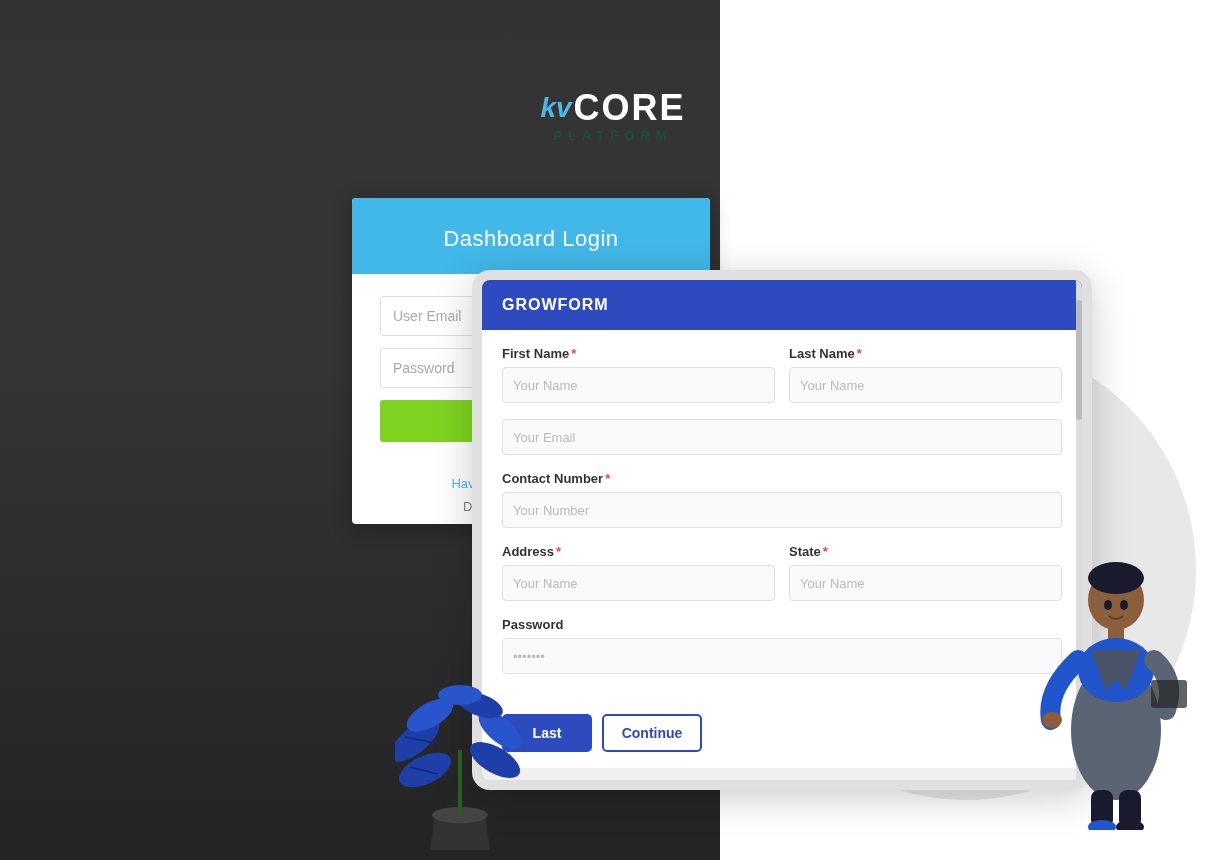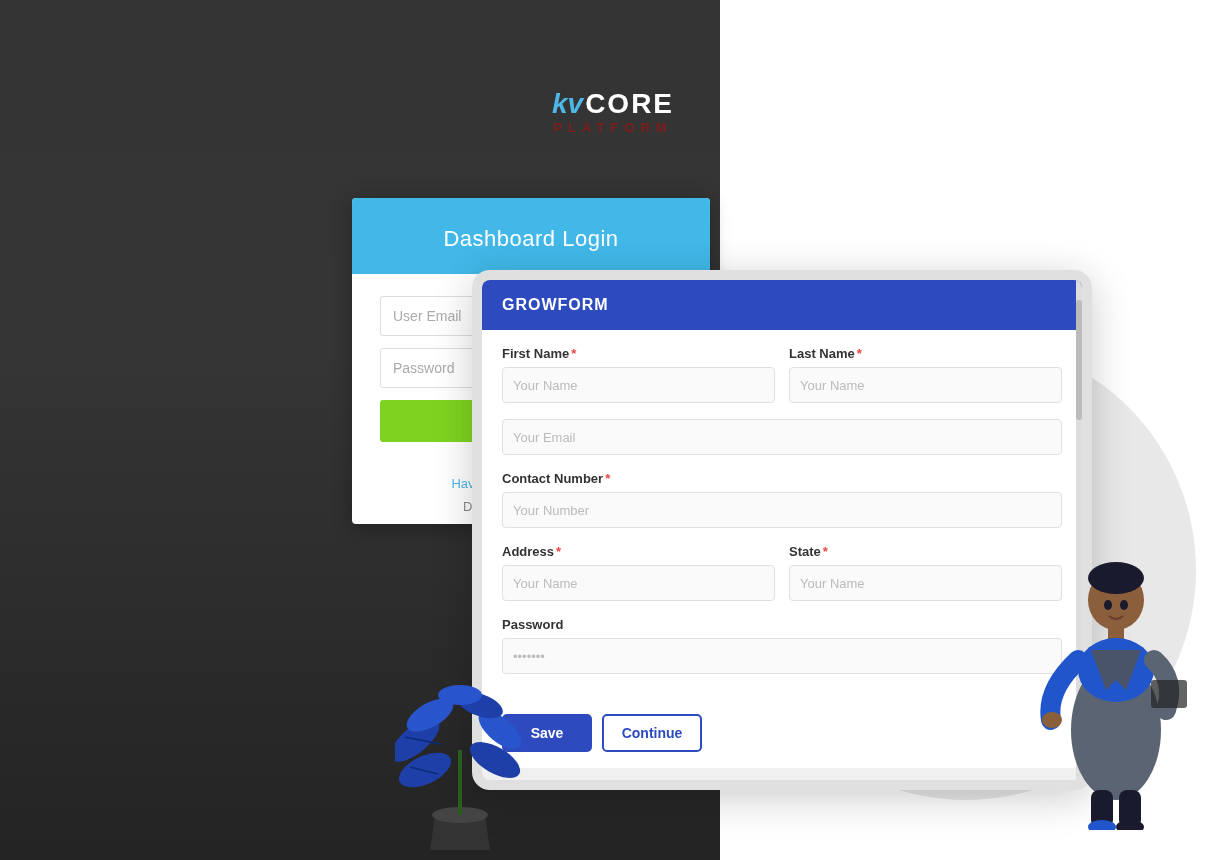--- a/index.html
+++ b/index.html
@@ -74,31 +74,31 @@
 
     .logo-kv-text {
       font-size: 28px;
       font-weight: 900;
       color: #4db8e8;
       font-style: italic;
       line-height: 1;
     }
 
     .logo-core-text {
-      font-size: 28px;
+      font-size: 36px;
       font-weight: 900;
       color: #fff;
       letter-spacing: 2px;
       line-height: 1;
     }
 
     .logo-platform-text {
       font-size: 13px;
       font-weight: 600;
-      color: #7f1d1d;
+      color: #14532d;
       letter-spacing: 6px;
       text-align: right;
       margin-top: 2px;
     }
 
     
     .login-card {
       position: absolute;
       top: 198px;
       left: 352px;
@@ -408,21 +408,21 @@
       <div class="form-group" style="flex:1;">
         <label class="form-label">
           <span>Password</span>
         </label>
         <input class="form-input" type="password" style="width: 100%;" placeholder="•••••••">
       </div>
     </div>
   </div>
 
   <div class="form-buttons">
-    <button class="btn-save">Save</button>
+    <button class="btn-save">Last</button>
     <button class="btn-continue">Continue</button>
   </div>
 </div>
 
 <svg class="person" viewBox="0 0 160 400" xmlns="http://www.w3.org/2000/svg">
 
   <ellipse cx="80" cy="300" rx="45" ry="70" fill="#5a6472"></ellipse>
 
   <ellipse cx="80" cy="170" rx="28" ry="30" fill="#8B5E3C"></ellipse>
 

